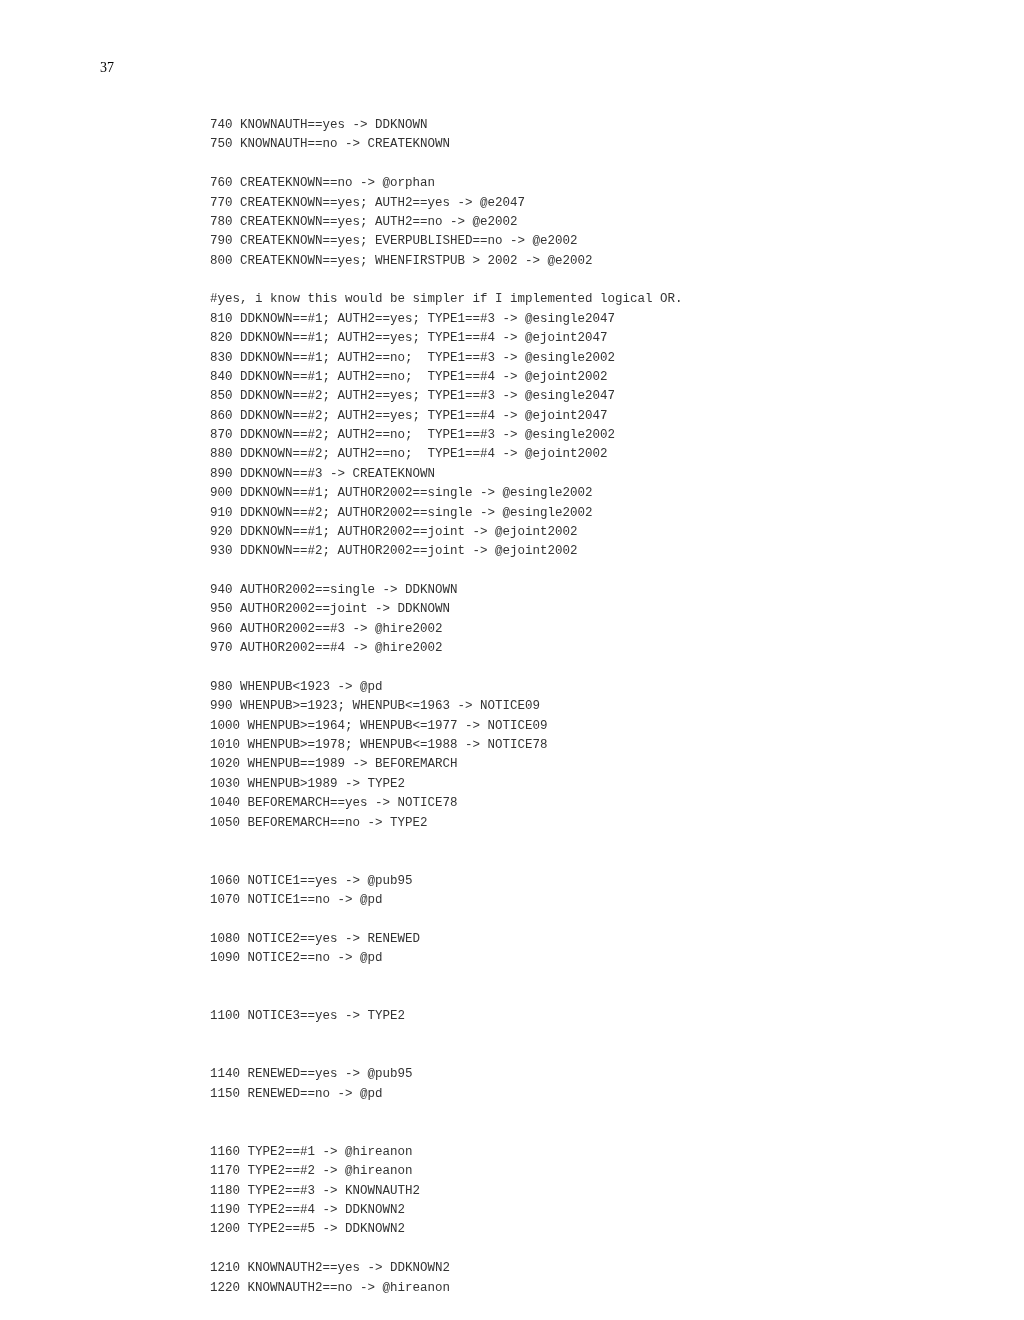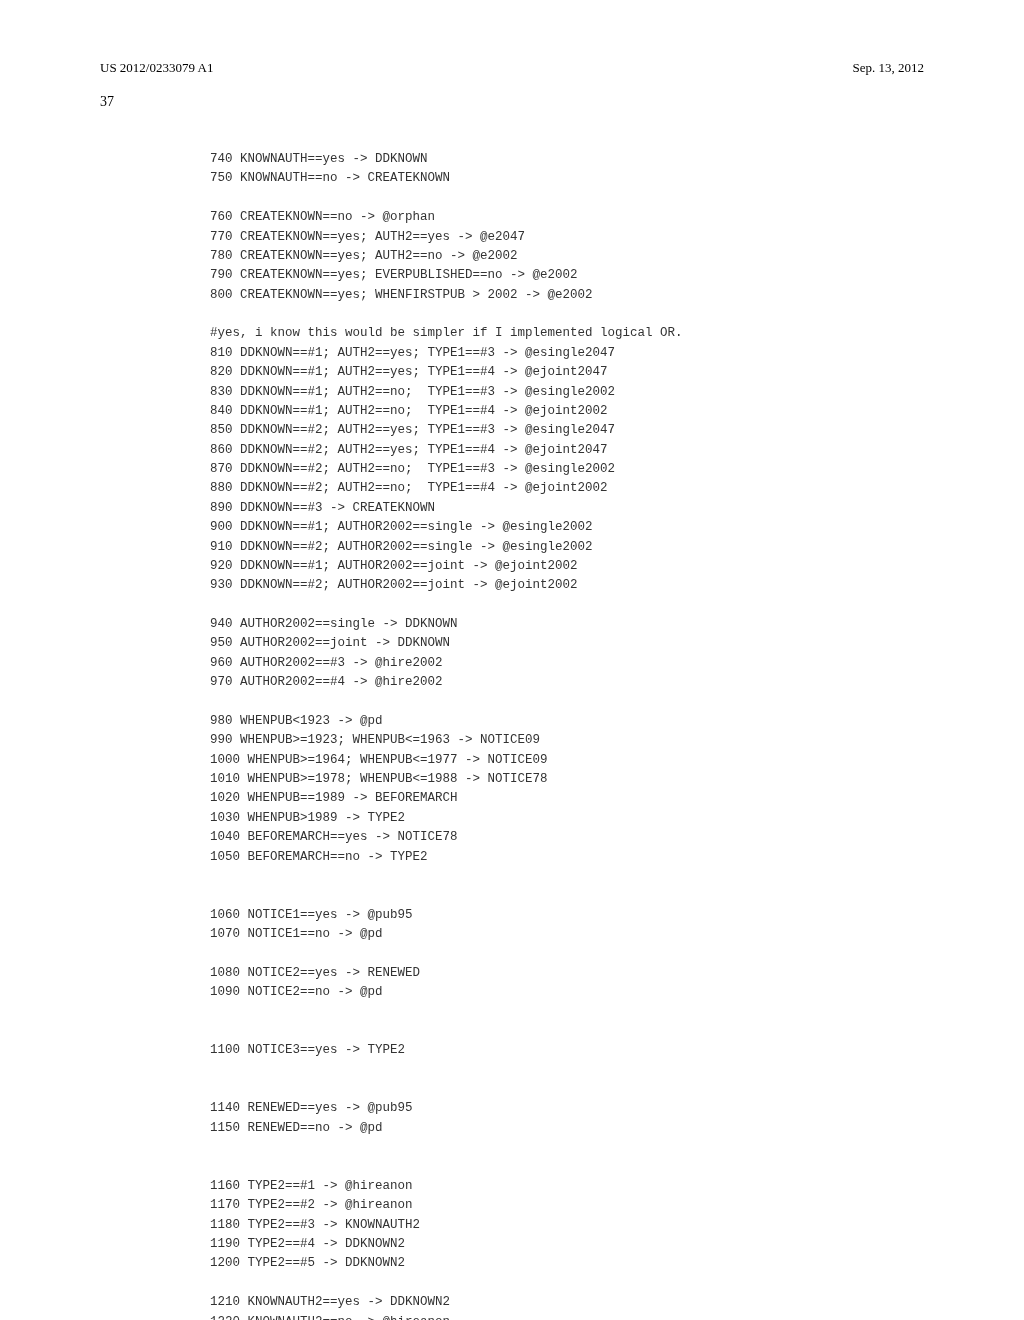--- a/index.html
+++ b/index.html
@@ -35,24 +35,20 @@
       line-height: 1.55;
       white-space: pre;
       color: #333;
       margin-left: 110px;
     }
   </style>
 </head>
 <body>
 
 <div class="page">
-  <div class="header">
-    <span class="pub-number">US 2012/0233079 A1</span>
-    <span class="date">Sep. 13, 2012</span>
-  </div>
   <div class="page-number">37</div>
   <div class="code-block" id="code-container">740 KNOWNAUTH==yes -&gt; DDKNOWN
 750 KNOWNAUTH==no -&gt; CREATEKNOWN
 
 760 CREATEKNOWN==no -&gt; @orphan
 770 CREATEKNOWN==yes; AUTH2==yes -&gt; @e2047
 780 CREATEKNOWN==yes; AUTH2==no -&gt; @e2002
 790 CREATEKNOWN==yes; EVERPUBLISHED==no -&gt; @e2002
 800 CREATEKNOWN==yes; WHENFIRSTPUB &gt; 2002 -&gt; @e2002
 

